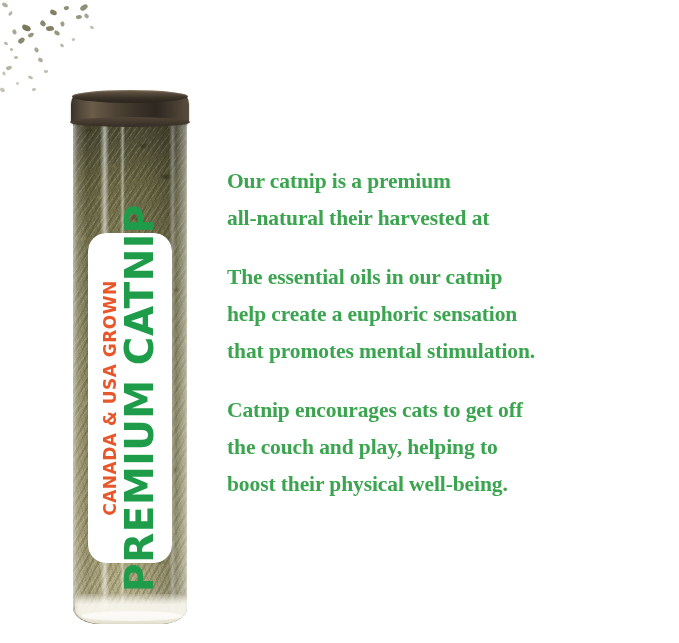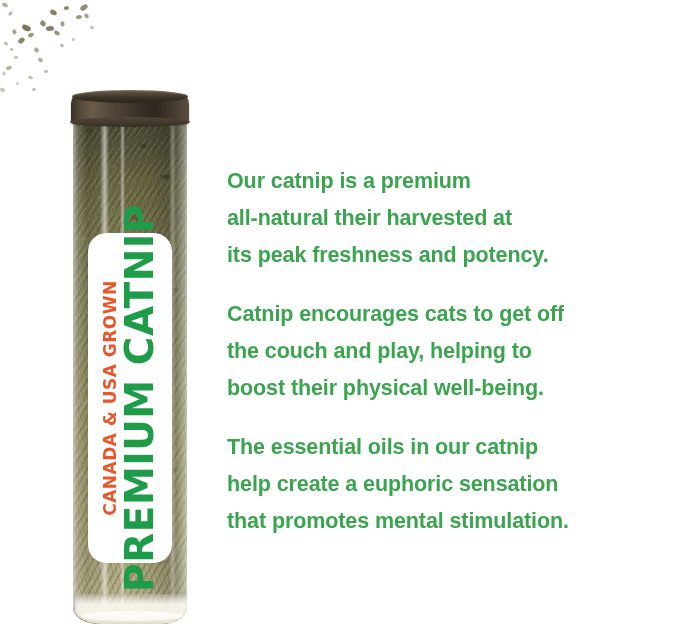--- a/index.html
+++ b/index.html
@@ -303,21 +303,21 @@
   
   #copy {
     position: absolute;
     left: 227px;
     top: 163px;
     width: 452px;
   }
   .para {
     margin: 0 0 22px 0;
     color: #3aa44f;
-    font-family: Liberation Sans, sans-serif;
+    font-family: Liberation Serif, serif;
     font-weight: bold;
     font-size: 21.5px;
     line-height: 37px;
     letter-spacing: -0.1px;
   }
   .para:last-child { margin-bottom: 0; }
   .para .ln { display: block; }
 </style>
 </head>
 <body>
@@ -380,27 +380,26 @@
         <div class="lbl-origin">CANADA &amp; USA GROWN</div>
         <div class="lbl-product">PREMIUM CATNIP</div>
       </div>
     </div>
   </div>
 
   <div id="copy">
     <p class="para">
       <span class="ln">Our catnip is a premium</span>
       <span class="ln">all-natural their harvested at</span>
-      <span class="ln">its peak freshness and potency.</span>
+    </p>
+    <p class="para">
+      <span class="ln">The essential oils in our catnip</span>
+      <span class="ln">help create a euphoric sensation</span>
+      <span class="ln">that promotes mental stimulation.</span>
     </p>
     <p class="para">
       <span class="ln">Catnip encourages cats to get off</span>
       <span class="ln">the couch and play, helping to</span>
       <span class="ln">boost their physical well-being.</span>
     </p>
-    <p class="para">
-      <span class="ln">The essential oils in our catnip</span>
-      <span class="ln">help create a euphoric sensation</span>
-      <span class="ln">that promotes mental stimulation.</span>
-    </p>
   </div>
 
 </div>
 
 </body></html>

